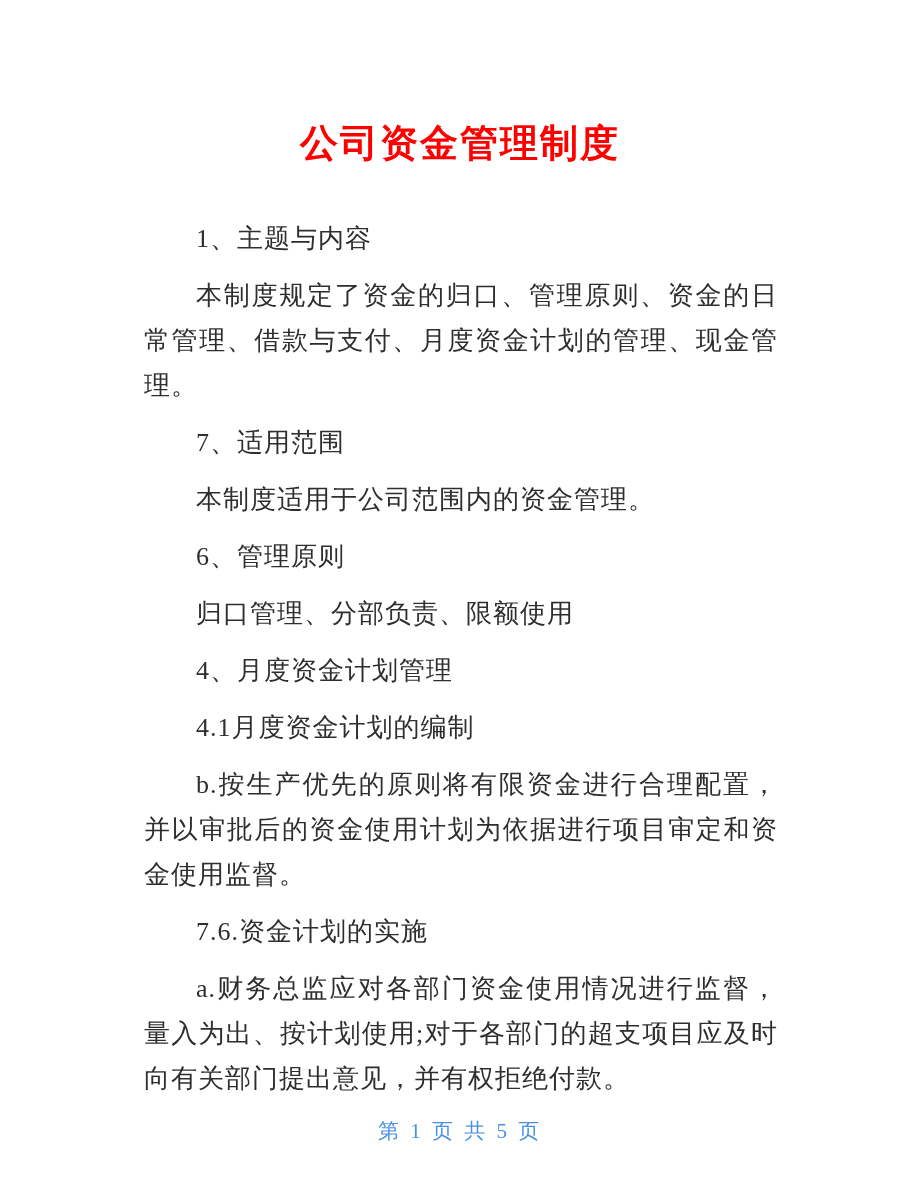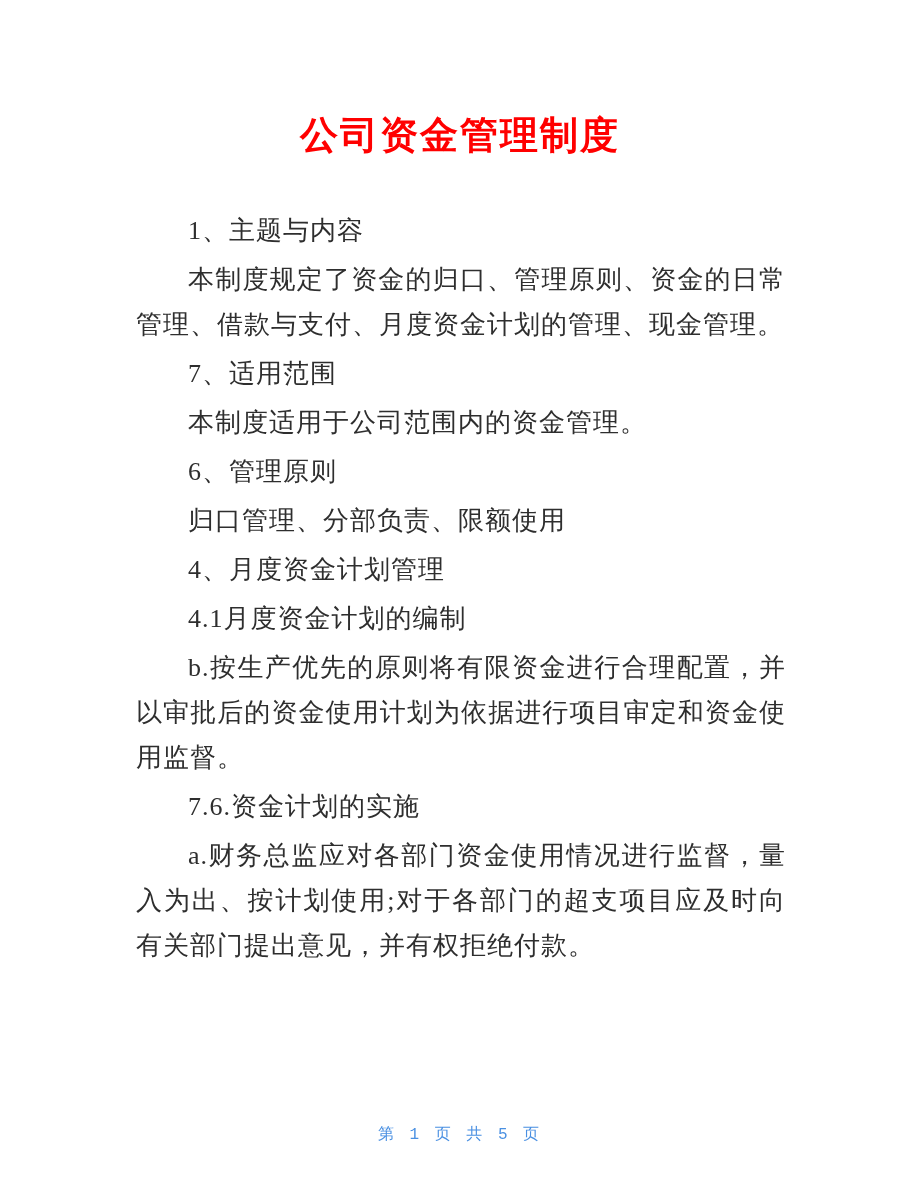--- a/index.html
+++ b/index.html
@@ -9,52 +9,52 @@
   }
   .page {
     position: relative;
     width: 920px;
     height: 1191px;
     background: #ffffff;
     overflow: hidden;
     font-family: "Liberation Serif", "DejaVu Serif", serif;
   }
   .doc-title {
-    margin: 0;
+    margin: 8px;
     padding-top: 112px;
     text-align: center;
     font-family: "Liberation Sans", "DejaVu Sans", sans-serif;
     font-weight: bold;
     font-size: 38px;
     line-height: 46px;
     letter-spacing: 2px;
     color: #ff0000;
   }
   .content {
     margin: 50px 130px 0 132px;
     font-size: 26px;
     line-height: 45px;
     letter-spacing: 1px;
     color: #2e2e2e;
     text-align: justify;
   }
   .content p {
-    margin: 4px;
+    margin: 12px;
     text-indent: 2em;
   }
   .page-footer {
     position: absolute;
     left: 0;
     right: 0;
     bottom: 46px;
     text-align: center;
-    font-size: 16px;
+    font-size: 21px;
     letter-spacing: 3px;
     color: #4a90e2;
-    font-family: Liberation Mono, monospace;
+    font-family: Liberation Serif, serif;
   }
 </style>
 </head>
 <body>
 
 <div class="page">
 
   <h1 class="doc-title">公司资金管理制度</h1>
 
   <div class="content">

